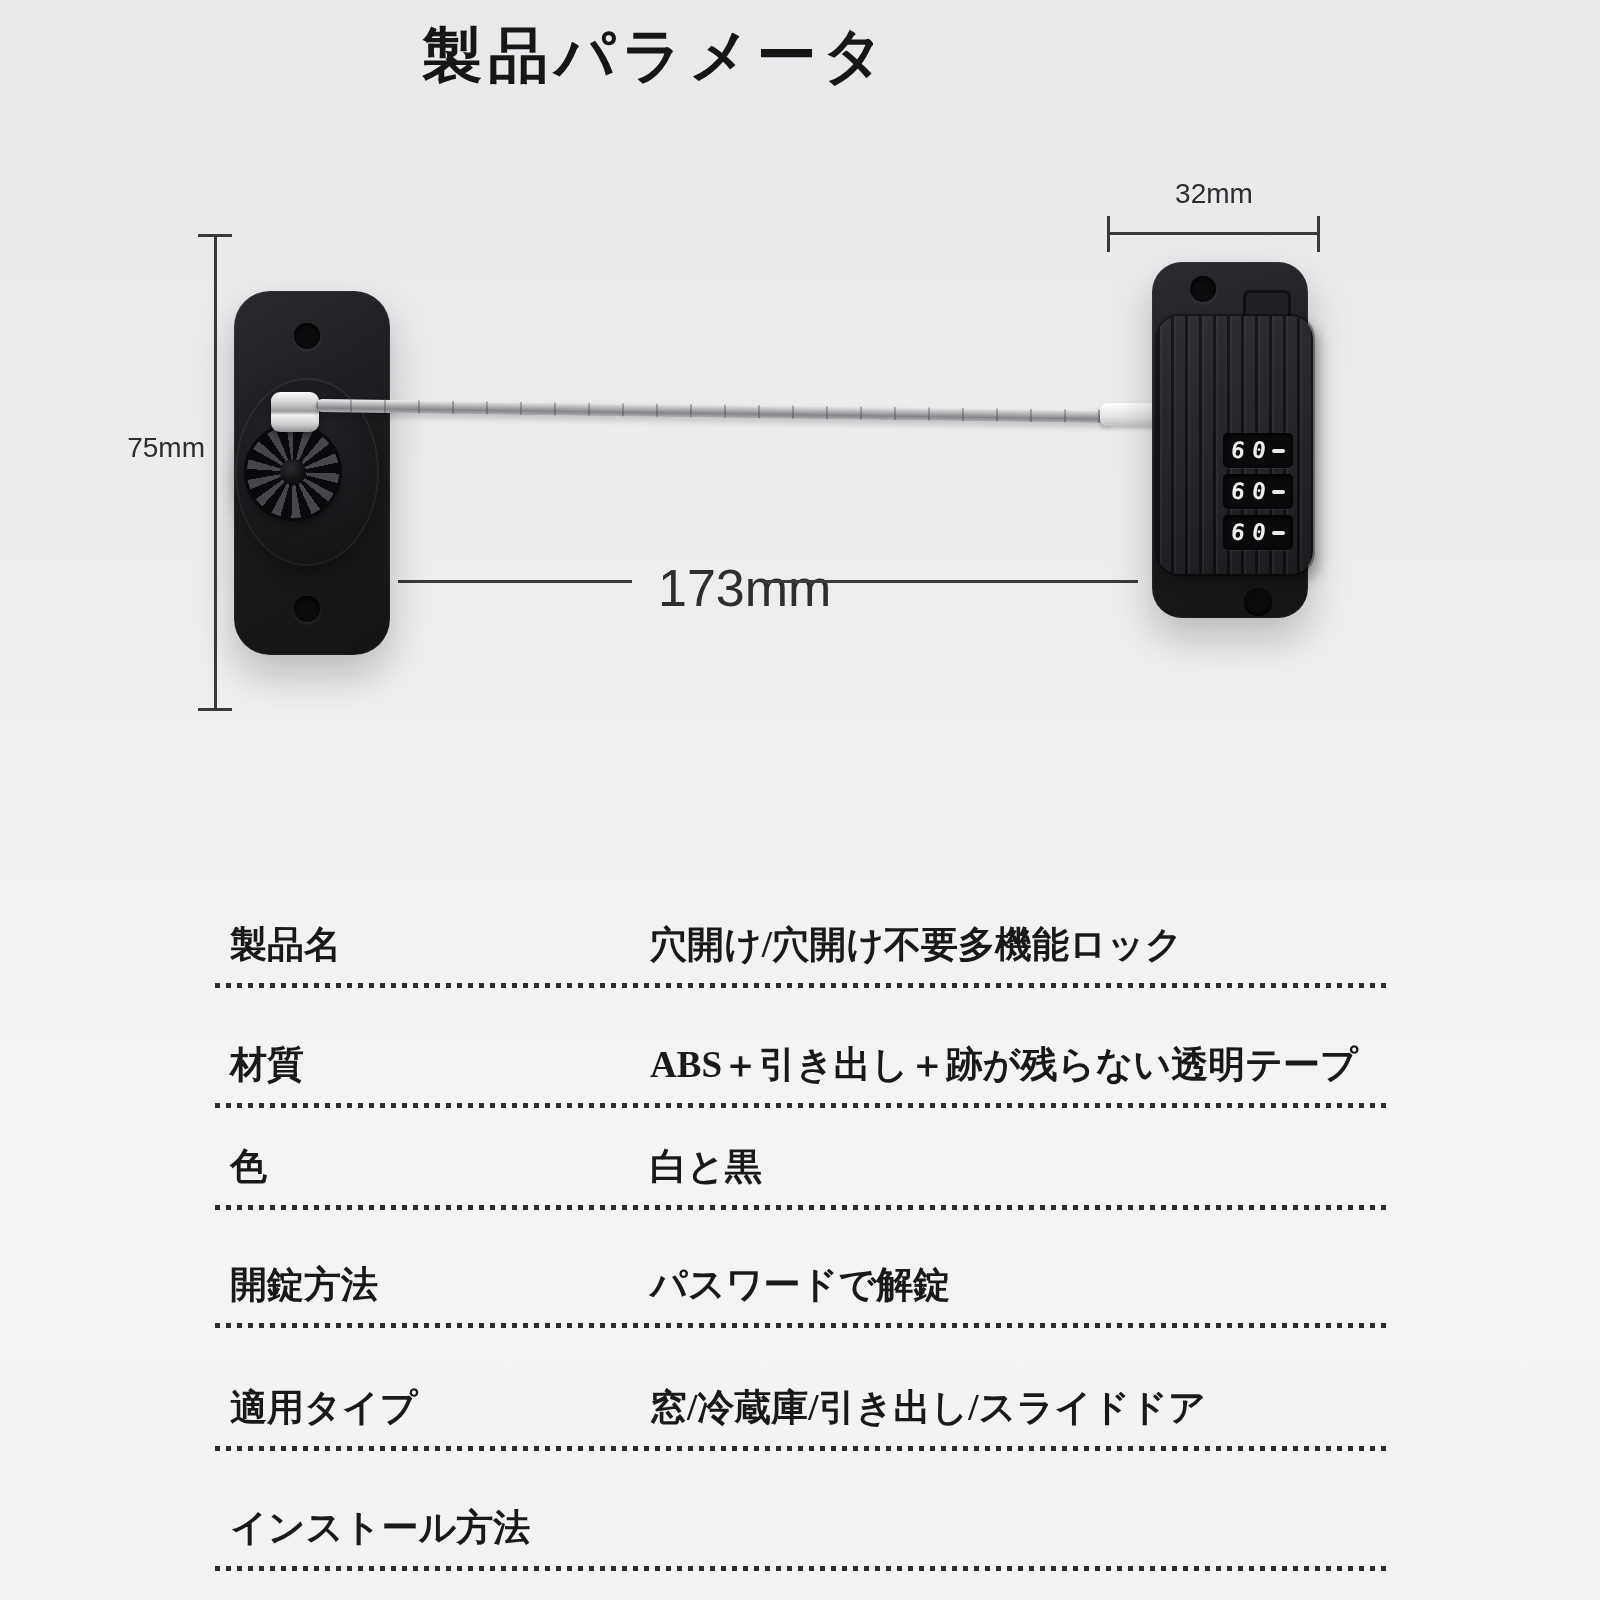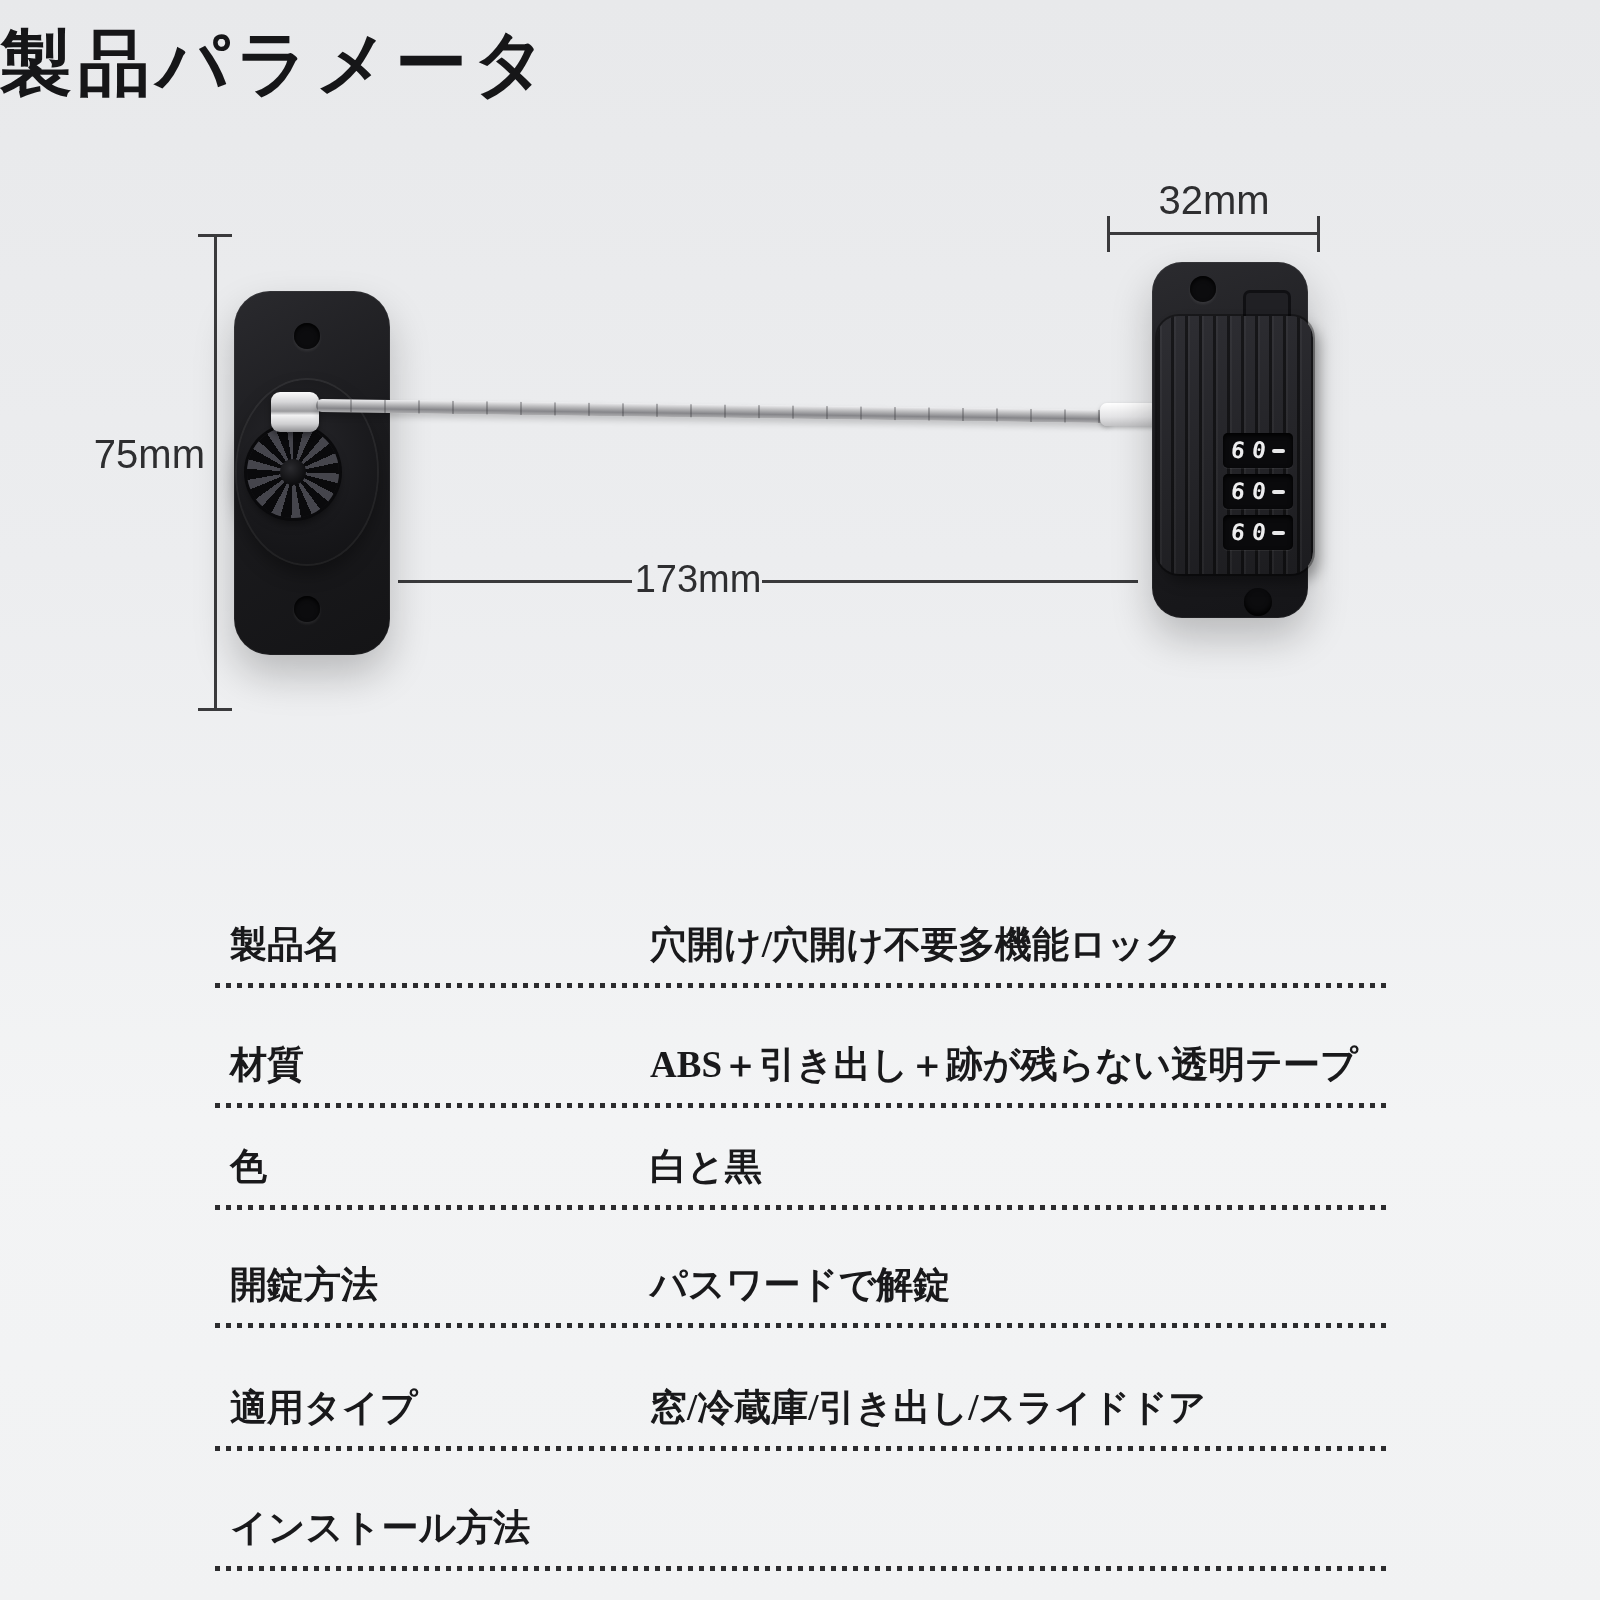--- a/index.html
+++ b/index.html
@@ -3,37 +3,37 @@
 <meta charset="utf-8">
 <style>
   html,body{margin:0;padding:0;background:#e9eaec;}
   #canvas{
     position:relative;width:1600px;height:1600px;overflow:hidden;
     background:linear-gradient(180deg,#e8e9eb 0%,#ecedef 35%,#f3f4f5 70%,#f1f2f3 100%);
     font-family:"Liberation Serif","DejaVu Serif",serif;color:#1c1c1e;
   }
   
   .title{
-    position:absolute;top:16px;left:0;width:1312px;
-    font-size:72px;font-weight:bold;letter-spacing:6px;color:#161618;
-  }
-  
-  .dimtext{font-family:"Liberation Sans","DejaVu Sans",sans-serif;color:#2e2e30;font-size:40px;}
+    position:absolute;top:16px;left:0;width:1312px;text-align:center;
+    font-size:60px;font-weight:bold;letter-spacing:6px;color:#161618;
+  }
+  
+  .dimtext{font-family:"Liberation Sans","DejaVu Sans",sans-serif;color:#2e2e30;font-size:28px;}
   .line{position:absolute;background:#3a3a3c;}
   #vdim-line{left:214px;top:236px;width:3px;height:474px;}
   #vdim-cap-top{left:198px;top:234px;width:34px;height:3px;}
   #vdim-cap-bot{left:198px;top:708px;width:34px;height:3px;}
   #label-75{position:absolute;left:50px;top:432px;width:155px;text-align:right;}
   #hdim32-line{left:1108px;top:232px;width:212px;height:3px;}
   #hdim32-tick-l{left:1107px;top:216px;width:3px;height:36px;}
   #hdim32-tick-r{left:1317px;top:216px;width:3px;height:36px;}
   #label-32{position:absolute;left:1098px;top:178px;width:232px;text-align:center;}
   #hdim173-seg-l{left:398px;top:580px;width:234px;height:3px;}
   #hdim173-seg-r{left:762px;top:580px;width:376px;height:3px;}
-  #label-173{position:absolute;left:630px;top:558px;width:136px;text-align:center;font-size:38px;}
+  #label-173{position:absolute;left:658px;top:558px;width:136px;text-align:center;font-size:52px;}
   
   .plate{
     position:absolute;left:234px;top:291px;width:156px;height:364px;border-radius:36px;
     background:linear-gradient(150deg,#2a2a2e 0%,#1b1b1e 45%,#141416 100%);
     box-shadow:0 20px 40px rgba(0,0,0,.22), 0 0 0 1px rgba(255,255,255,.05) inset;
   }
   .hole{position:absolute;border-radius:50%;background:#0c0c0e;box-shadow:0 2px 3px rgba(255,255,255,.08), inset 0 2px 4px #000;}
   #plate-hole-top{left:60px;top:32px;width:26px;height:26px;}
   #plate-hole-bot{left:60px;top:305px;width:26px;height:26px;}
   .disk{

